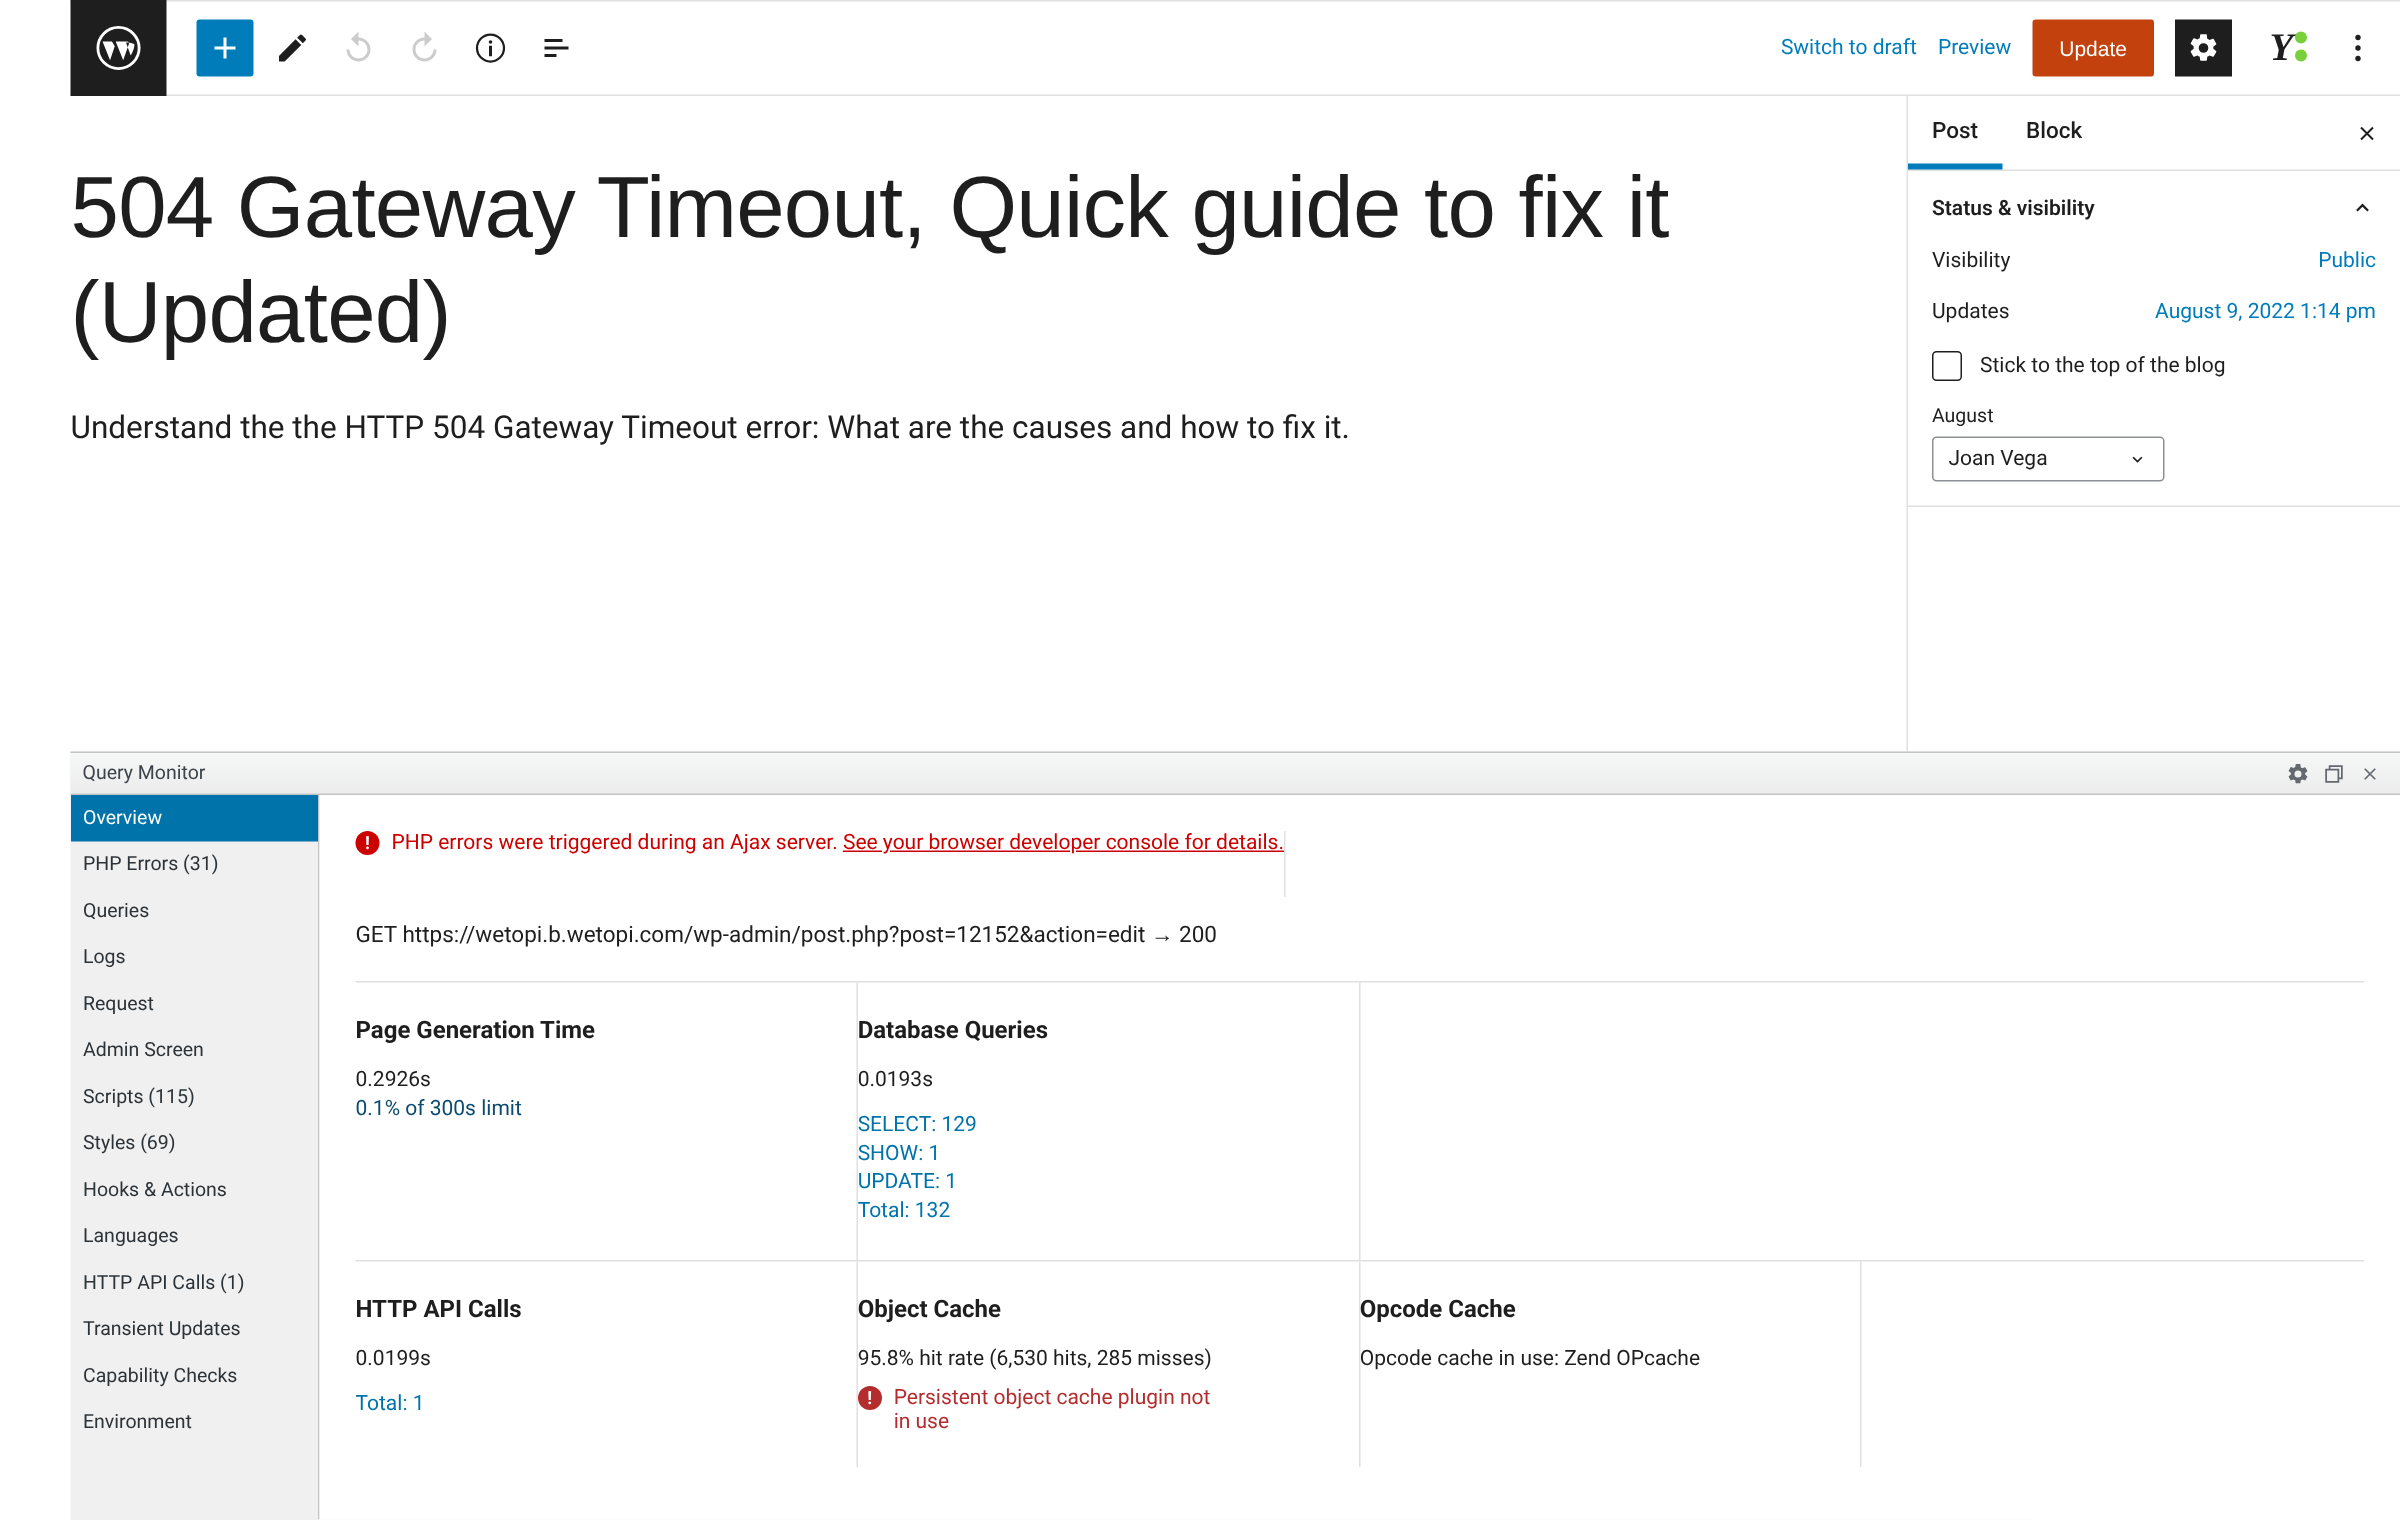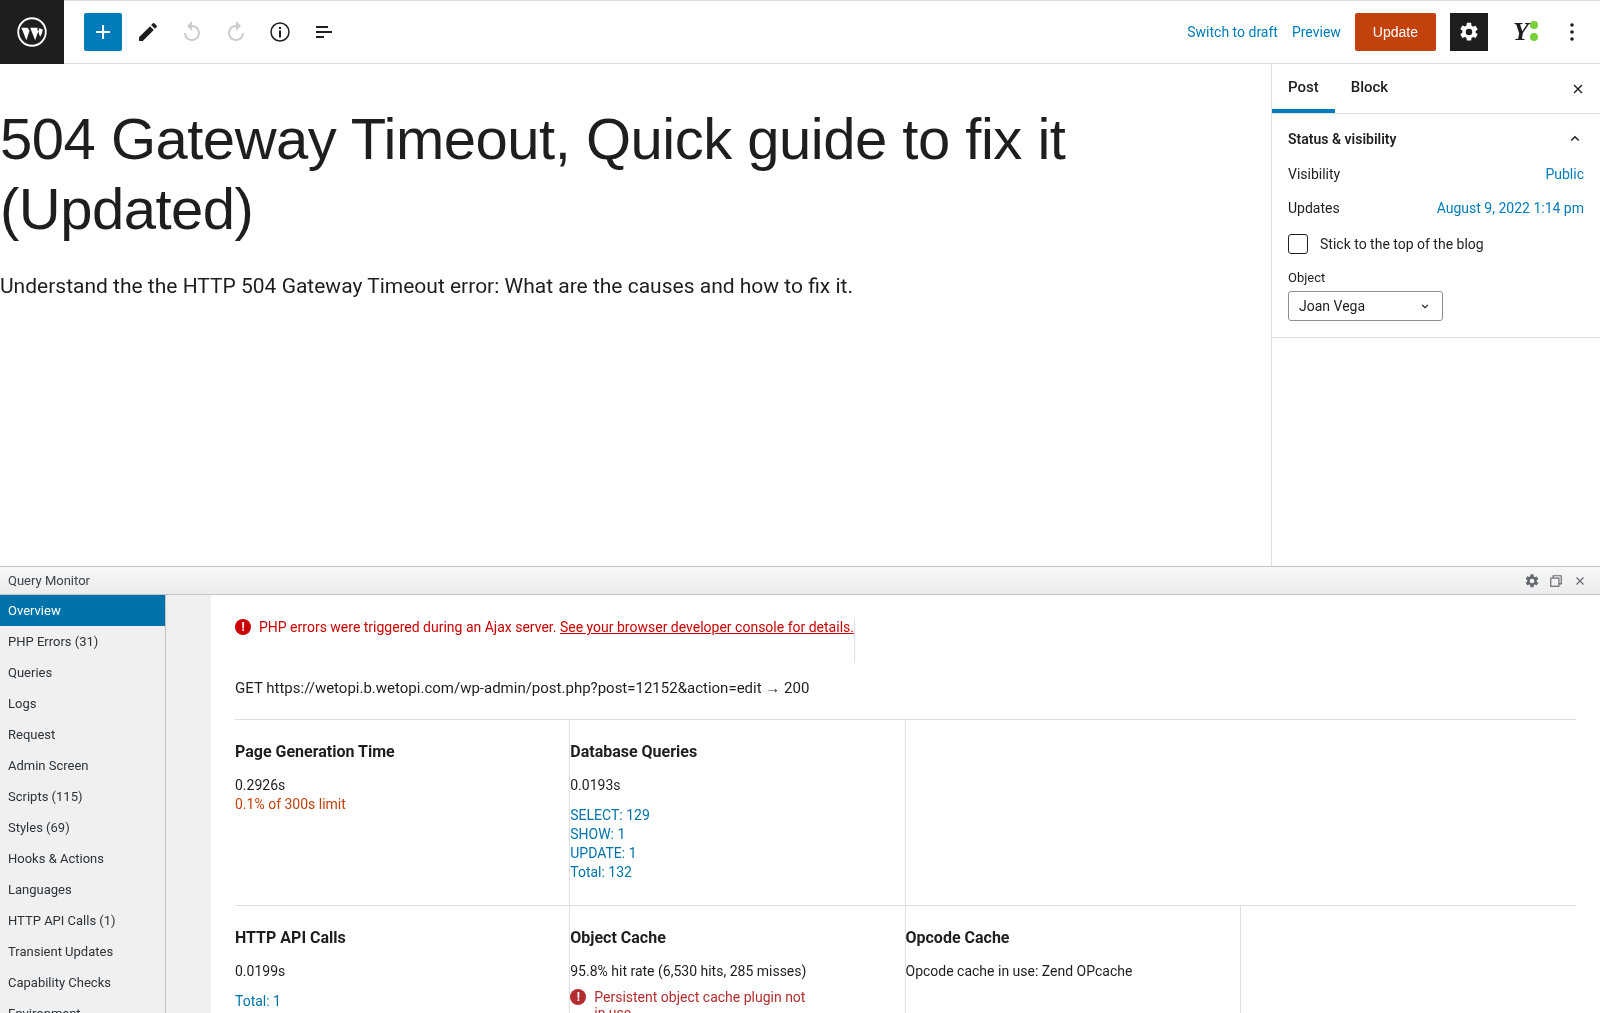--- a/index.html
+++ b/index.html
@@ -1,17 +1,17 @@
 <!DOCTYPE html>
 <html><head>
 <meta charset="utf-8">
 <style>
 * { box-sizing: border-box; margin: 0; padding: 0; }
 body { font-family: -apple-system, BlinkMacSystemFont, "Segoe UI", Roboto, sans-serif; font-size: 13px; color: #1e1e1e; background: #fff; overflow: hidden; }
-.app { width: 1600px; height: 1013px; display: flex; flex-direction: column; }
+.app { width: 1600px; height: 1013px; display: flex; flex-direction: column; padding-left: 47px; }
 
 
 .toolbar { height: 64px; border-top: 1px solid #e0e0e0; border-bottom: 1px solid #e0e0e0; display: flex; align-items: center; }
 .wp-logo { width: 64px; height: 64px; background: #1e1e1e; display: flex; align-items: center; justify-content: center; }
 .wp-logo svg { width: 30px; height: 30px; fill: #fff; }
 .toolbar-left { display: flex; align-items: center; gap: 8px; padding-left: 20px; }
 .add-button { width: 38px; height: 38px; background: #007cba; border: none; display: flex; align-items: center; justify-content: center; cursor: pointer; border-radius: 2px; }
 .add-button svg { width: 24px; height: 24px; fill: #fff; }
 .icon-btn { width: 36px; height: 36px; border: none; background: transparent; display: flex; align-items: center; justify-content: center; cursor: pointer; }
 .icon-btn svg { width: 24px; height: 24px; fill: #1e1e1e; }
@@ -50,36 +50,36 @@
 .checkbox-row .cb { width: 20px; height: 20px; border: 1.5px solid #1e1e1e; border-radius: 3px; }
 .checkbox-row .cb-label { font-size: 14px; }
 .author-label { font-size: 13px; margin-bottom: 6px; }
 .author-select { width: 155px; border: 1px solid #8c8f94; border-radius: 3px; padding: 6px 10px; font-size: 14px; display: flex; align-items: center; justify-content: space-between; cursor: pointer; }
 
 
 .qm { border-top: 1px solid #c3c4c7; display: flex; flex-direction: column; background: #f0f0f1; }
 .qm-header { height: 28px; background: linear-gradient(#f6f7f7,#ececec); border-bottom: 1px solid #c3c4c7; display: flex; align-items: center; padding: 0 8px; font-size: 13px; color: #3c434a; }
 .qm-header .title { flex: 1; }
 .qm-header .hbtn { width: 24px; height: 24px; display: flex; align-items: center; justify-content: center; cursor: pointer; color: #646970; }
-.qm-body { display: flex; height: 418px; gap: 45px; }
+.qm-body { display: flex; height: 483px; }
 .qm-nav { width: 166px; background: #f0f0f1; border-right: 1px solid #c3c4c7; overflow-y: auto; }
 .qm-nav-item { padding: 8px 8px; font-size: 13px; color: #2c3338; cursor: pointer; border-bottom: 0; position: relative; }
 .qm-nav-item.active { background: #0073aa; color: #fff; }
 .qm-nav-item.active::after { content: ""; position: absolute; right: -8px; top: 50%; transform: translateY(-50%); border: 8px solid transparent; border-left-color: #0073aa; }
 .qm-content { flex: 1; background: #fff; padding: 24px; overflow-y: auto; font-size: 14px; color: #1e1e1e; }
 .qm-alert { color: #c00; display: flex; align-items: center; gap: 8px; padding-bottom: 28px; border-right: 1px solid #e0e0e0; width: 620px; }
 .qm-alert .err-icon { width: 16px; height: 16px; background: #c00; border-radius: 50%; color: #fff; font-weight: bold; font-size: 12px; display: inline-flex; align-items: center; justify-content: center; flex: none; }
 .qm-alert a { color: #c00; text-decoration: underline; }
 .qm-request { margin-top: 16px; font-size: 15px; color: #1e1e1e; padding-bottom: 22px; border-bottom: 1px solid #e0e0e0; }
 .qm-grid { display: grid; grid-template-columns: 1fr 1fr 1fr 1fr; }
 .qm-cell { padding: 22px 22px 22px 0; border-right: 1px solid #e0e0e0; }
 .qm-cell:last-child { border-right: none; }
 .qm-cell h3 { font-size: 16px; font-weight: 700; margin-bottom: 16px; }
 .qm-cell .big { font-size: 14px; margin-bottom: 3px; }
-.qm-cell .sub { font-size: 14px; color: #c2410c; margin-bottom: 3px; }
+.qm-cell .sub { font-size: 14px; color: #0c4a6e; margin-bottom: 3px; }
 .qm-cell .lnk { color: #0073aa; font-size: 14px; margin-bottom: 3px; display: block; cursor: pointer; }
 .qm-warn { color: #b32d2e; display: flex; align-items: flex-start; gap: 8px; font-size: 14px; margin-top: 10px; width: 240px; }
 .qm-warn .err-icon { width: 16px; height: 16px; background: #b32d2e; border
 -radius: 50%; color: #fff; font-weight: bold; font-size: 12px; display: inline-flex; align-items: center; justify-content: center; flex: none; border-radius:50%;}
 </style>
 </head>
 <body>
 
 <div class="app">
 
@@ -178,21 +178,21 @@
           <span class="value">Public</span>
         </div>
         <div class="panel-row">
           <span class="label">Updates</span>
           <span class="value">August 9, 2022 1:14 pm</span>
         </div>
         <div class="checkbox-row">
           <div class="cb"></div>
           <span class="cb-label">Stick to the top of the blog</span>
         </div>
-        <div class="author-label">Object</div>
+        <div class="author-label">August</div>
         <div class="author-select">
           <span>Joan Vega</span>
           <svg width="14" height="14" viewBox="0 0 24 24">
               <path d="M7 10l5 5 5-5" fill="none" stroke="#1e1e1e" stroke-width="2"></path>
             </svg>
         </div>
       </div>
     </div>
   </div>
 

